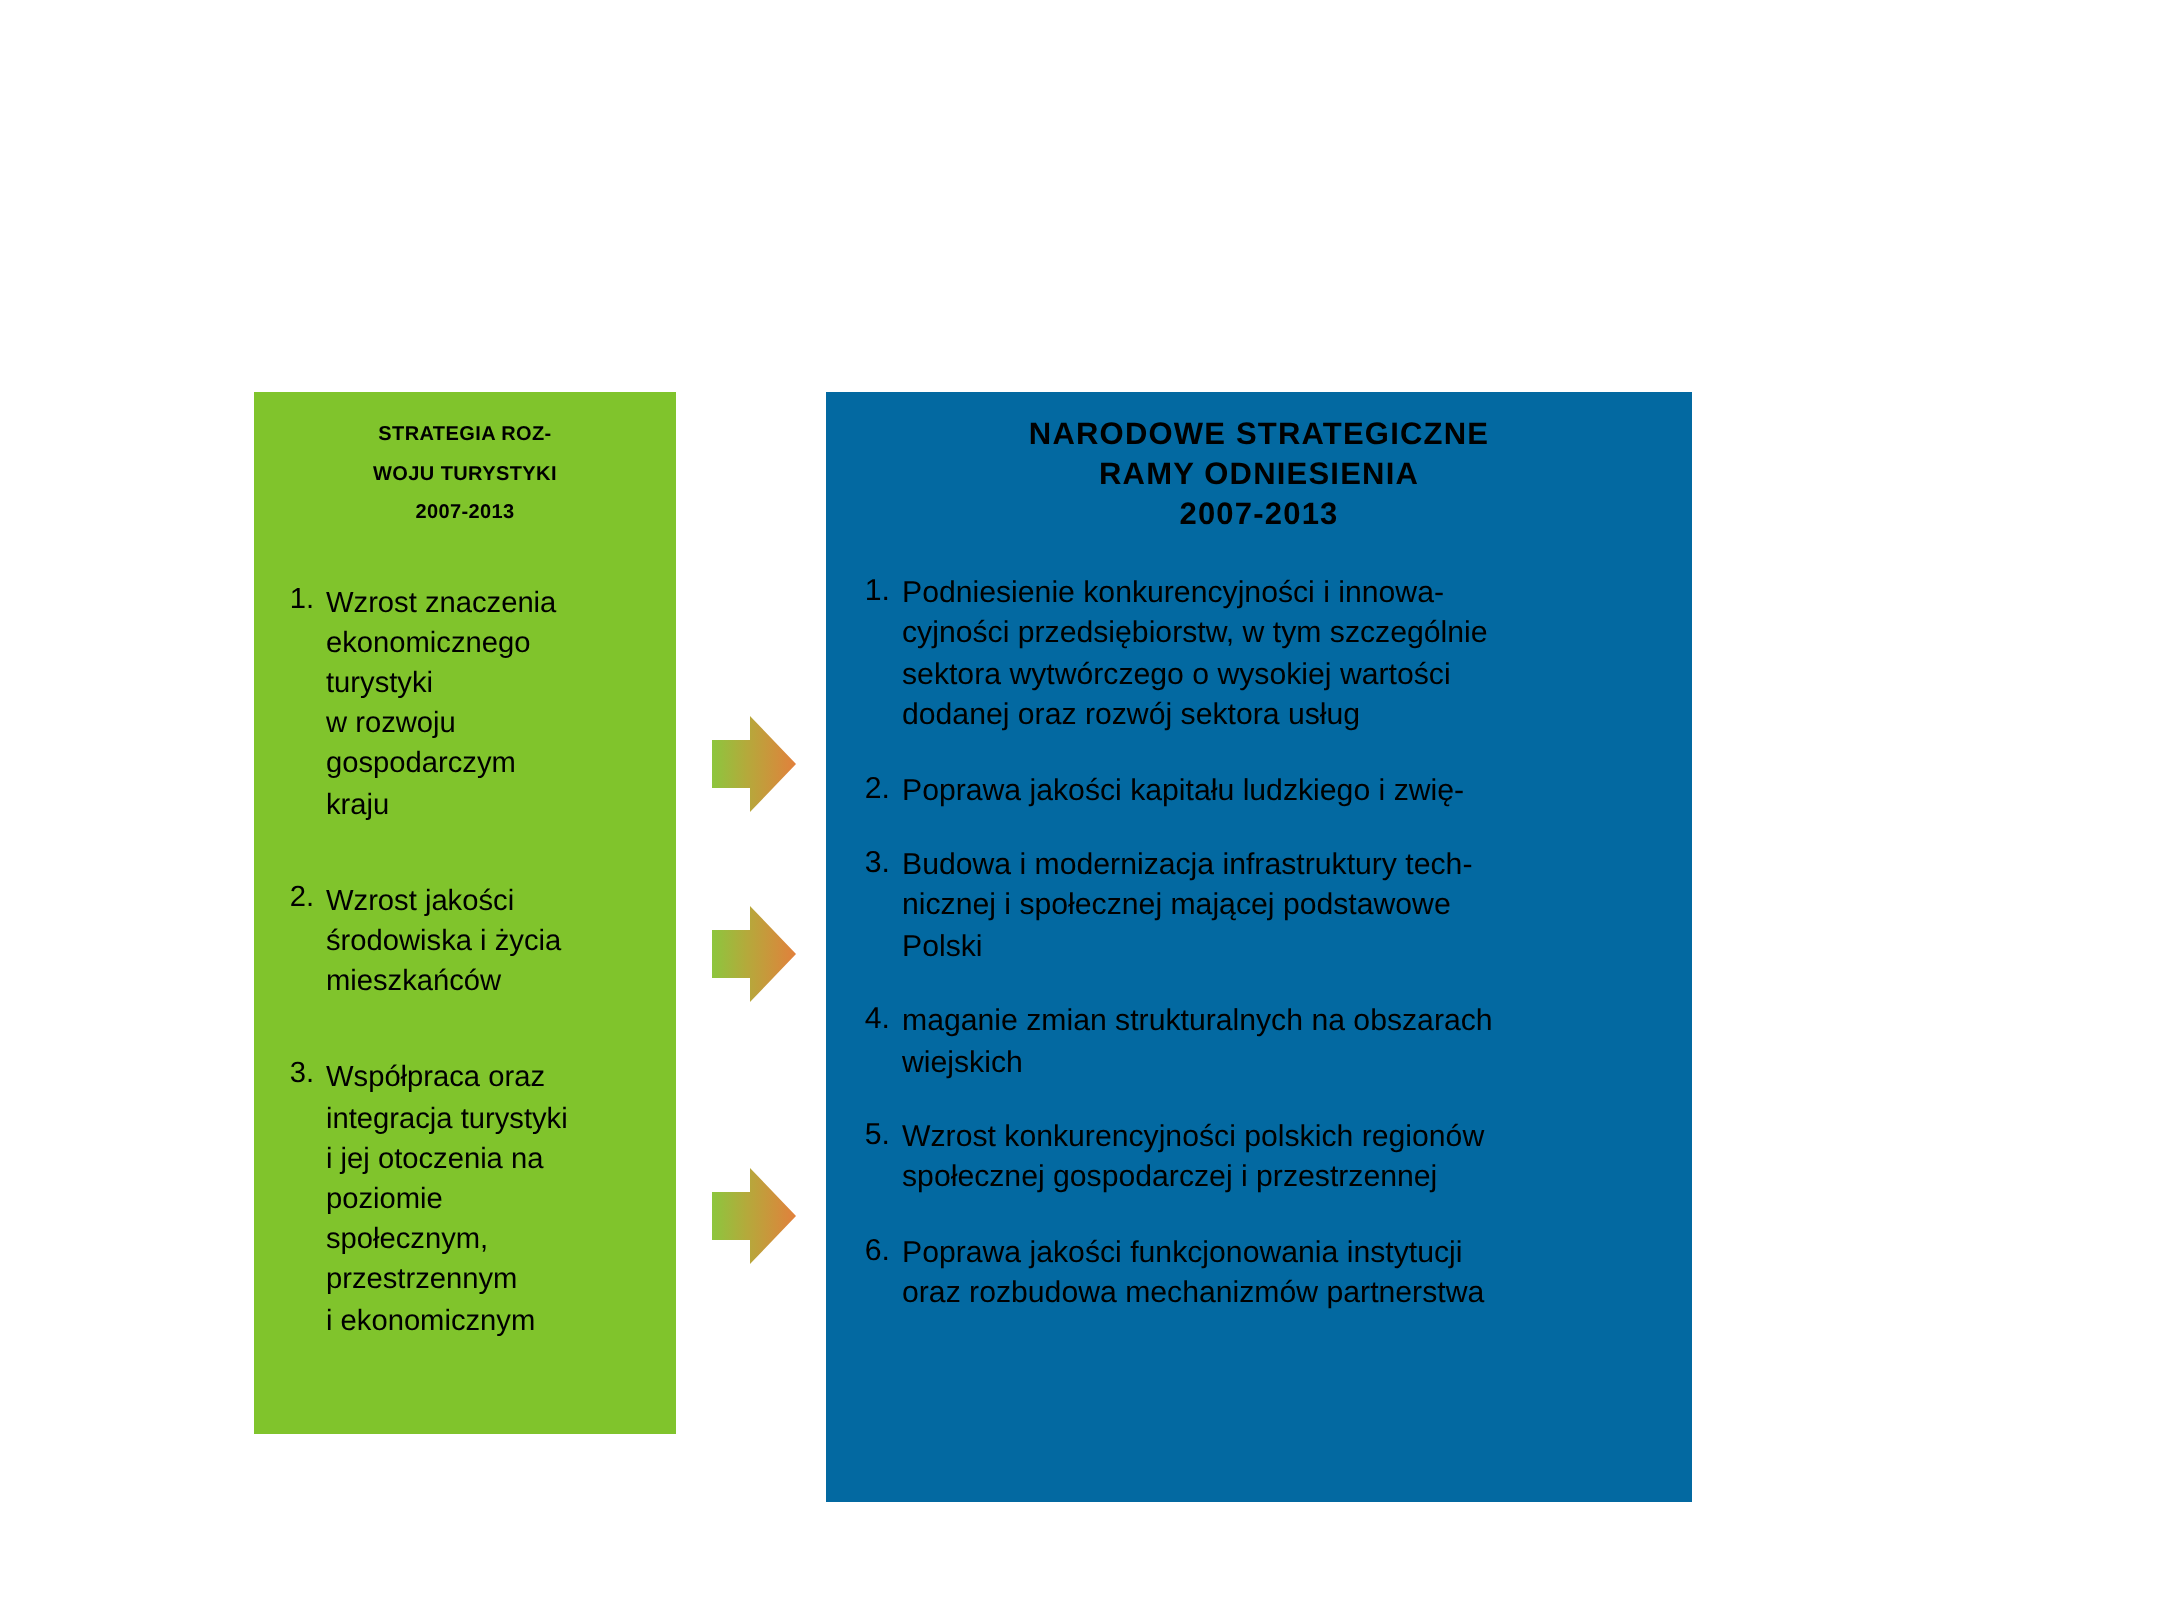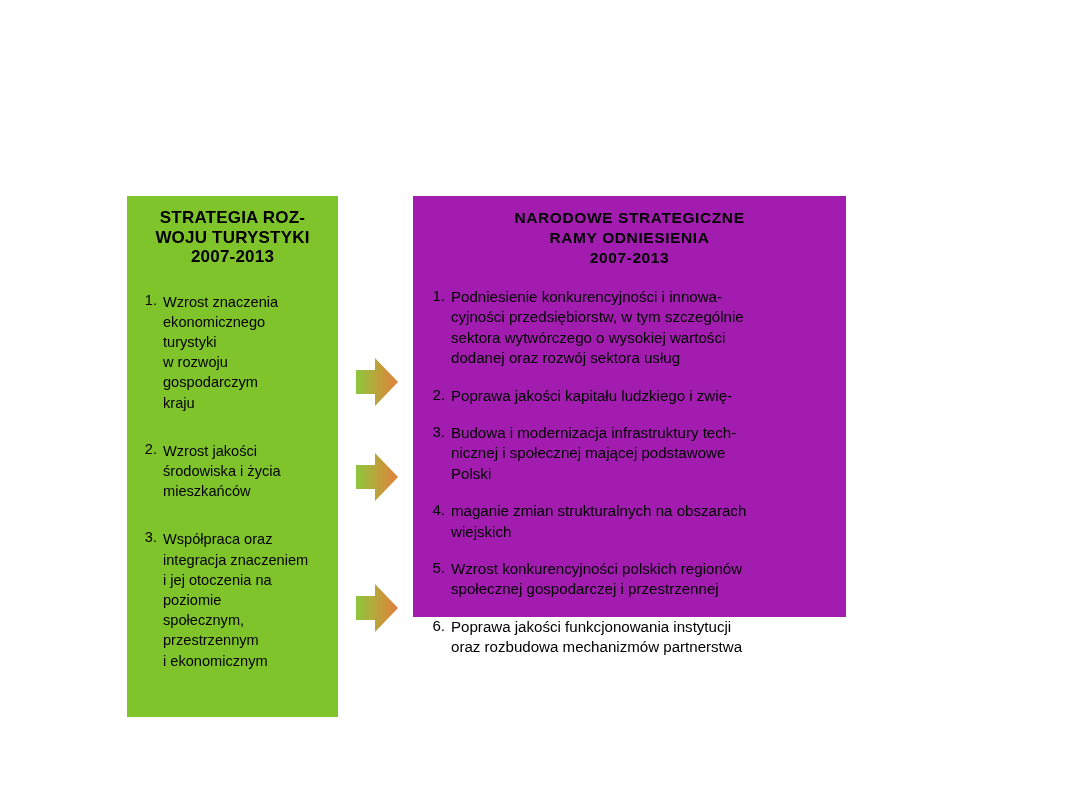--- a/index.html
+++ b/index.html
@@ -37,33 +37,33 @@
     width: 211px;
     height: 521px;
     background: #80c42c;
     padding: 12px 8px 0 8px;
   }
 
   #right-panel {
     left: 413px;
     top: 196px;
     width: 433px;
-    height: 421px;
-    background: #a21caf;
+    height: 555px;
+    background: #0369a1;
     padding: 12px 10px 0 10px;
   }
 
   
   .panel-title {
     font-weight: bold;
     text-align: center;
     letter-spacing: 0.2px;
   }
   #left-panel .panel-title {
-    font-size: 17px;
+    font-size: 10px;
     line-height: 19.5px;
   }
   #right-panel .panel-title {
     font-size: 15.5px;
     line-height: 20px;
     letter-spacing: 0.6px;
   }
   .title-line { display: block; white-space: pre; }
 
   
@@ -144,21 +144,21 @@
         <span class="item-lines">
           <span class="line">Wzrost jakości</span>
           <span class="line">środowiska i życia</span>
           <span class="line">mieszkańców</span>
         </span>
       </li>
       <li class="item">
         <span class="item-num">3.</span>
         <span class="item-lines">
           <span class="line">Współpraca oraz</span>
-          <span class="line">integracja znaczeniem</span>
+          <span class="line">integracja turystyki</span>
           <span class="line">i jej otoczenia na</span>
           <span class="line">poziomie</span>
           <span class="line">społecznym,</span>
           <span class="line">przestrzennym</span>
           <span class="line">i ekonomicznym</span>
         </span>
       </li>
     </ul>
   </div>
 

